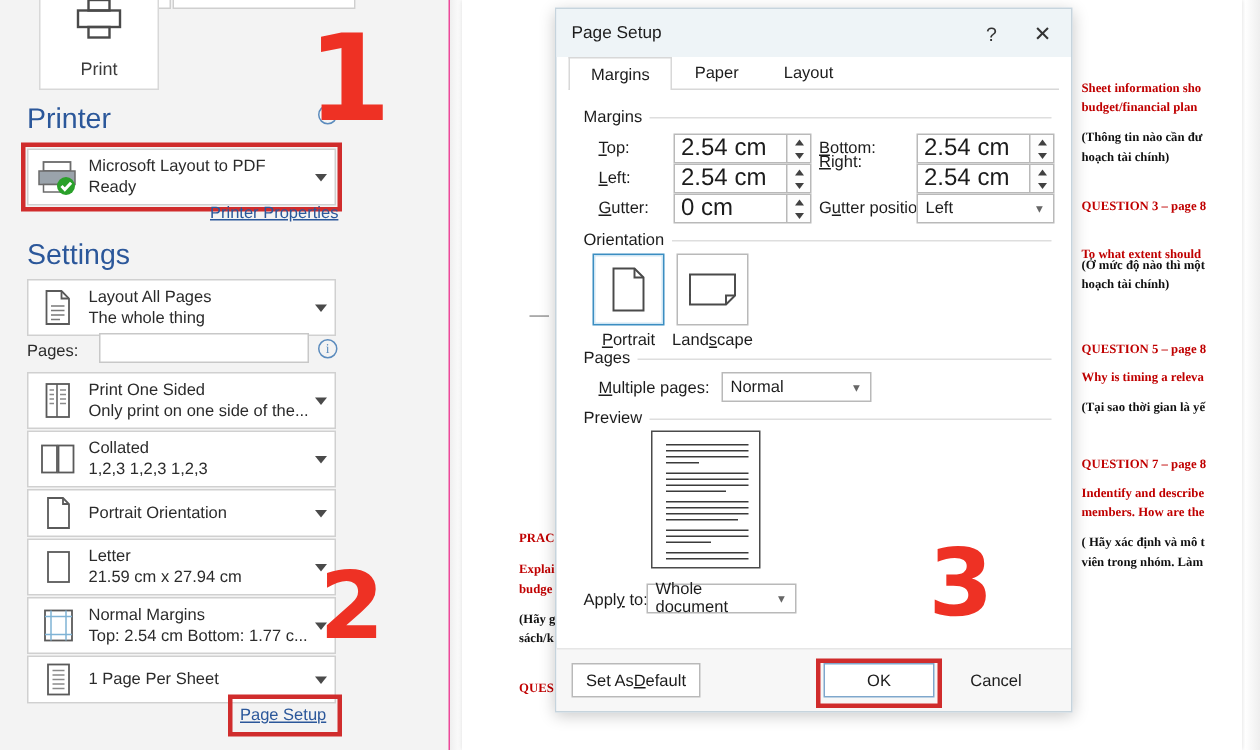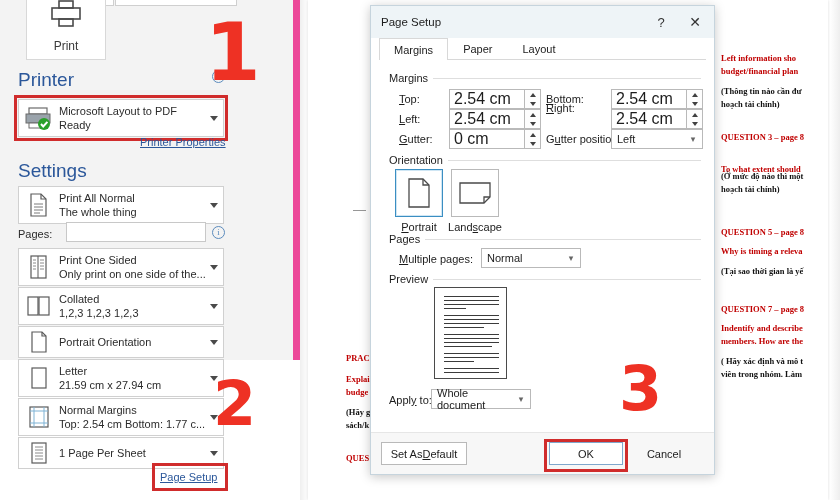--- a/index.html
+++ b/index.html
@@ -6,22 +6,22 @@
   html,body { width:840px; height:500px; overflow:hidden; }
   body {
     font-family: "Liberation Sans", sans-serif;
     background:#ffffff;
     color:#2b2b2b;
     position:relative;
     -webkit-font-smoothing:antialiased;
   }
   
   #print-pane{
-    position:absolute; left:0; top:0; width:300px; height:360px;
-    background:#f3f3f3; border-right:7px solid #ec4899;
+    position:absolute; left:0; top:0; width:300px; height:500px;
+    background:#f3f3f3; border-right:1px solid #ec4899;
   }
   #print-big-btn{
     position:absolute; left:26px; top:-36px; width:80px; height:96px;
     background:#ffffff; border:1px solid #d8d8d8;
     display:flex; flex-direction:column; align-items:center; justify-content:flex-end;
     padding-bottom:6px;
   }
   #print-big-btn .lbl{ font-size:12px; color:#3b3b3b; }
   .printer-glyph{ margin-bottom:6px; }
   #copies-stub{
@@ -221,21 +221,21 @@
 
   <div class="combo" style="top:186px; height:38px;">
     <div class="ico">
       <svg width="24" height="26" viewBox="0 0 24 26">
         <path d="M4 2 h10 l5 5 v17 h-15 z" fill="#fff" stroke="#5a5a5a" stroke-width="1.2"></path>
         <path d="M14 2 v5 h5" fill="none" stroke="#5a5a5a" stroke-width="1.2"></path>
         <path d="M7 12 h9 M7 15 h9 M7 18 h9 M7 21 h6" stroke="#7a7a7a" stroke-width="1"></path>
       </svg>
     </div>
     <div class="txt">
-      <div class="t1">Print All Normal</div>
+      <div class="t1">Layout All Pages</div>
       <div class="t2">The whole thing</div>
     </div>
     <div class="arw">
         <i></i>
       </div>
   </div>
 
   <div id="pages-label" style="top:228px">Pages:</div>
   <input id="pages-input" style="left: 66px; top: 222px;" value="">
   <div class="info-dot" style="left:212px; top:226px">i</div>
@@ -346,21 +346,21 @@
   <div id="doc-page">
     <div id="collapse-mark">—</div>
 
     <div class="doc-txt doc-red" style="left:38px; top:352px;">PRAC</div>
     <div class="doc-txt doc-red" style="left:38px; top:373px;">Explai</div>
     <div class="doc-txt doc-red" style="left:38px; top:386px;">budge</div>
     <div class="doc-txt doc-blk" style="left:38px; top:406px;">(Hãy g</div>
     <div class="doc-txt doc-blk" style="left:38px; top:419px;">sách/k</div>
     <div class="doc-txt doc-red" style="left:38px; top:452px;">QUES</div>
 
-    <div class="doc-txt doc-red" style="left:413px; top:52px;">Left information sho</div>
+    <div class="doc-txt doc-red" style="left:413px; top:52px;">Sheet information sho</div>
     <div class="doc-txt doc-red" style="left:413px; top:65px;">budget/financial plan</div>
     <div class="doc-txt doc-blk" style="left:413px; top:85px;">(Thông tin nào cần đư</div>
     <div class="doc-txt doc-blk" style="left:413px; top:98px;">hoạch tài chính)</div>
 
     <div class="doc-txt doc-red" style="left:413px; top:131px;">QUESTION 3 – page 8</div>
     <div class="doc-txt doc-red" style="left:413px; top:150px;margin-top:13px;">To what extent should</div>
     <div class="doc-txt doc-blk" style="left:413px; top:170px;">(Ở mức độ nào thì một</div>
     <div class="doc-txt doc-blk" style="left:413px; top:183px;">hoạch tài chính)</div>
 
     <div class="doc-txt doc-red" style="left:413px; top:226px;">QUESTION 5 – page 8</div>

